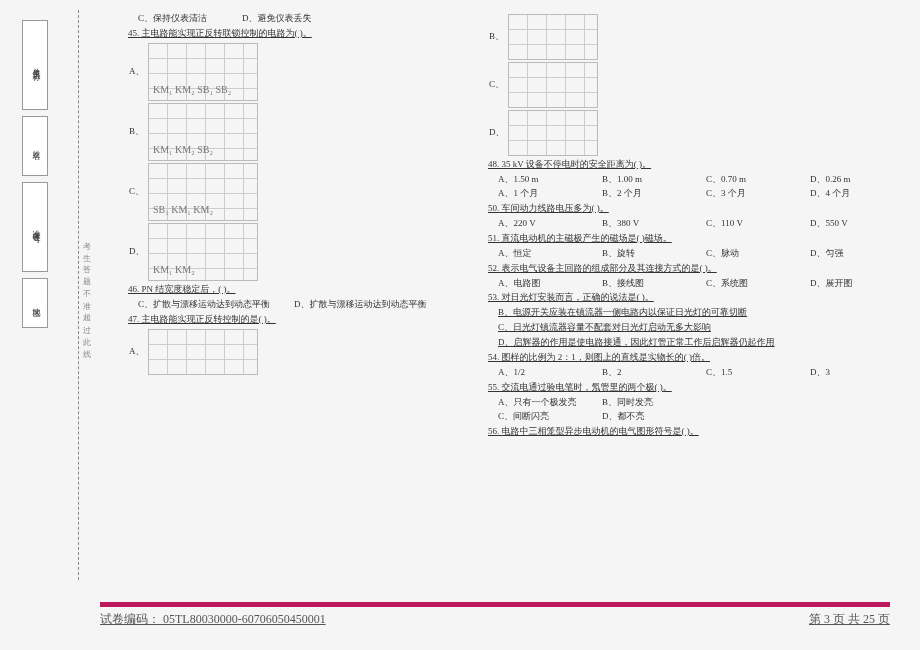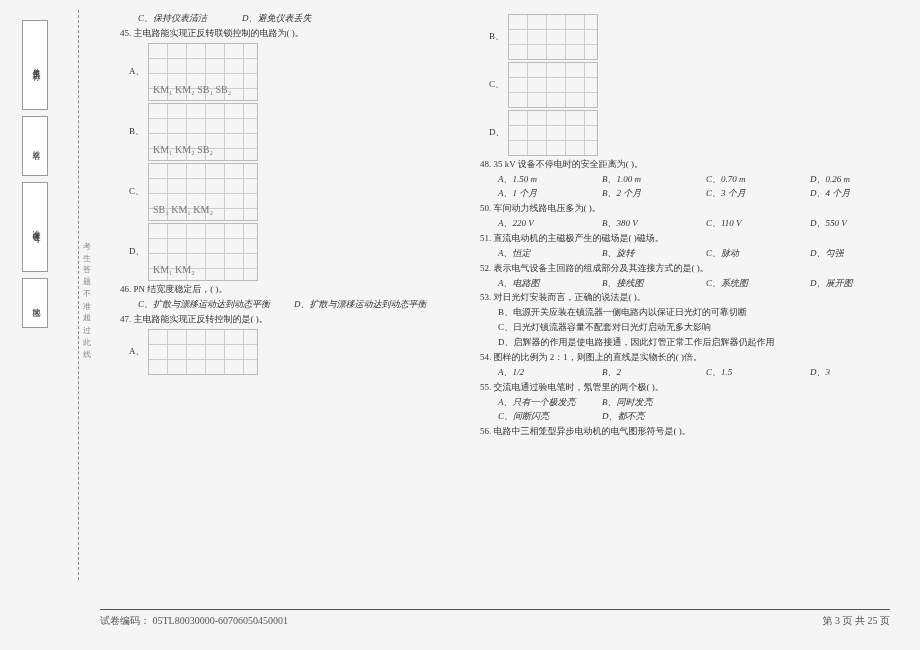--- a/index.html
+++ b/index.html
@@ -59,23 +59,23 @@
     margin-left: 30px;
     flex: 1;
     display: flex;
     padding: 12px 20px 12px 10px;
   }
   .col {
     flex: 1;
     padding: 0 10px;
     line-height: 1.55;
   }
-  .q-line { margin: 1px 0; }
+  .q-line { margin: 1px 8px; text-decoration: underline; }
   .opt-row { display: flex; gap: 24px; margin-left: 18px; }
-  .opt-row span { min-width: 80px; font-style: italic; }
+  .opt-row span { min-width: 80px; }
   .diagram {
     width: 110px;
     height: 46px;
     border: 1px solid #bbb;
     margin: 2px 0 2px 28px;
     background:
       repeating-linear-gradient(to right, transparent 0 18px, #ccc 18px 19px),
       repeating-linear-gradient(to bottom, transparent 0 14px, #ccc 14px 15px);
     position: relative;
   }
@@ -87,26 +87,27 @@
     top: 50%;
     transform: translateY(-50%);
     font-size: 9px;
   }
   .tiny { font-size: 10px; color: #777; position: absolute; bottom: 2px; left: 4px; }
   .footer {
     position: absolute;
     bottom: 22px;
     left: 100px;
     right: 30px;
-    border-top: 1px solid #be185d;
+    border-top: 5px solid #be185d;
     padding-top: 4px;
-    font-size: 10px;
+    font-size: 12px;
     color: #555;
     display: flex;
     justify-content: space-between;
+    text-decoration: underline;
   }
 </style>
 </head>
 <body>
 
 <div class="sidebar">
   <div class="vbox tall">单位名称</div>
   <div class="vbox med">姓名</div>
   <div class="vbox tall">准考证号</div>
   <div class="vbox short">地区</div>

